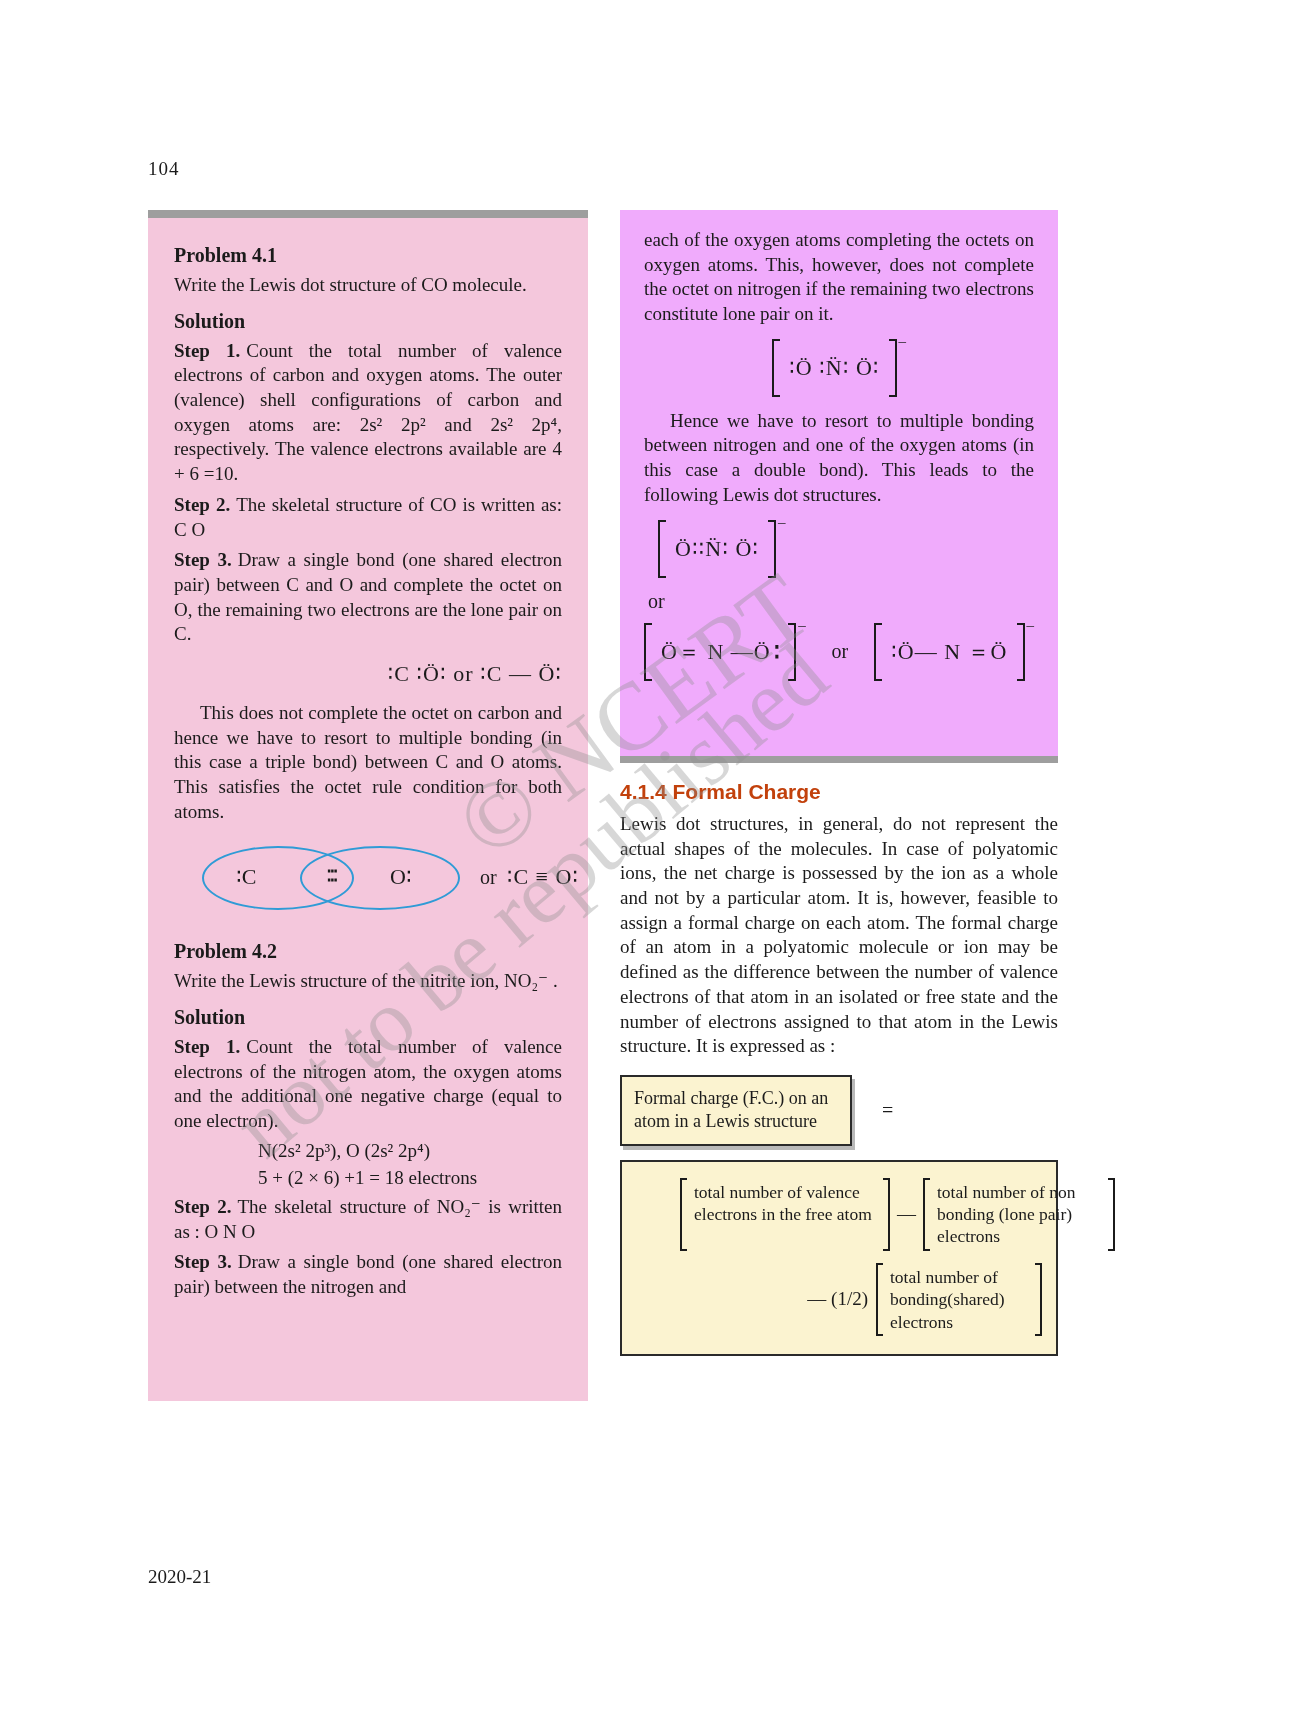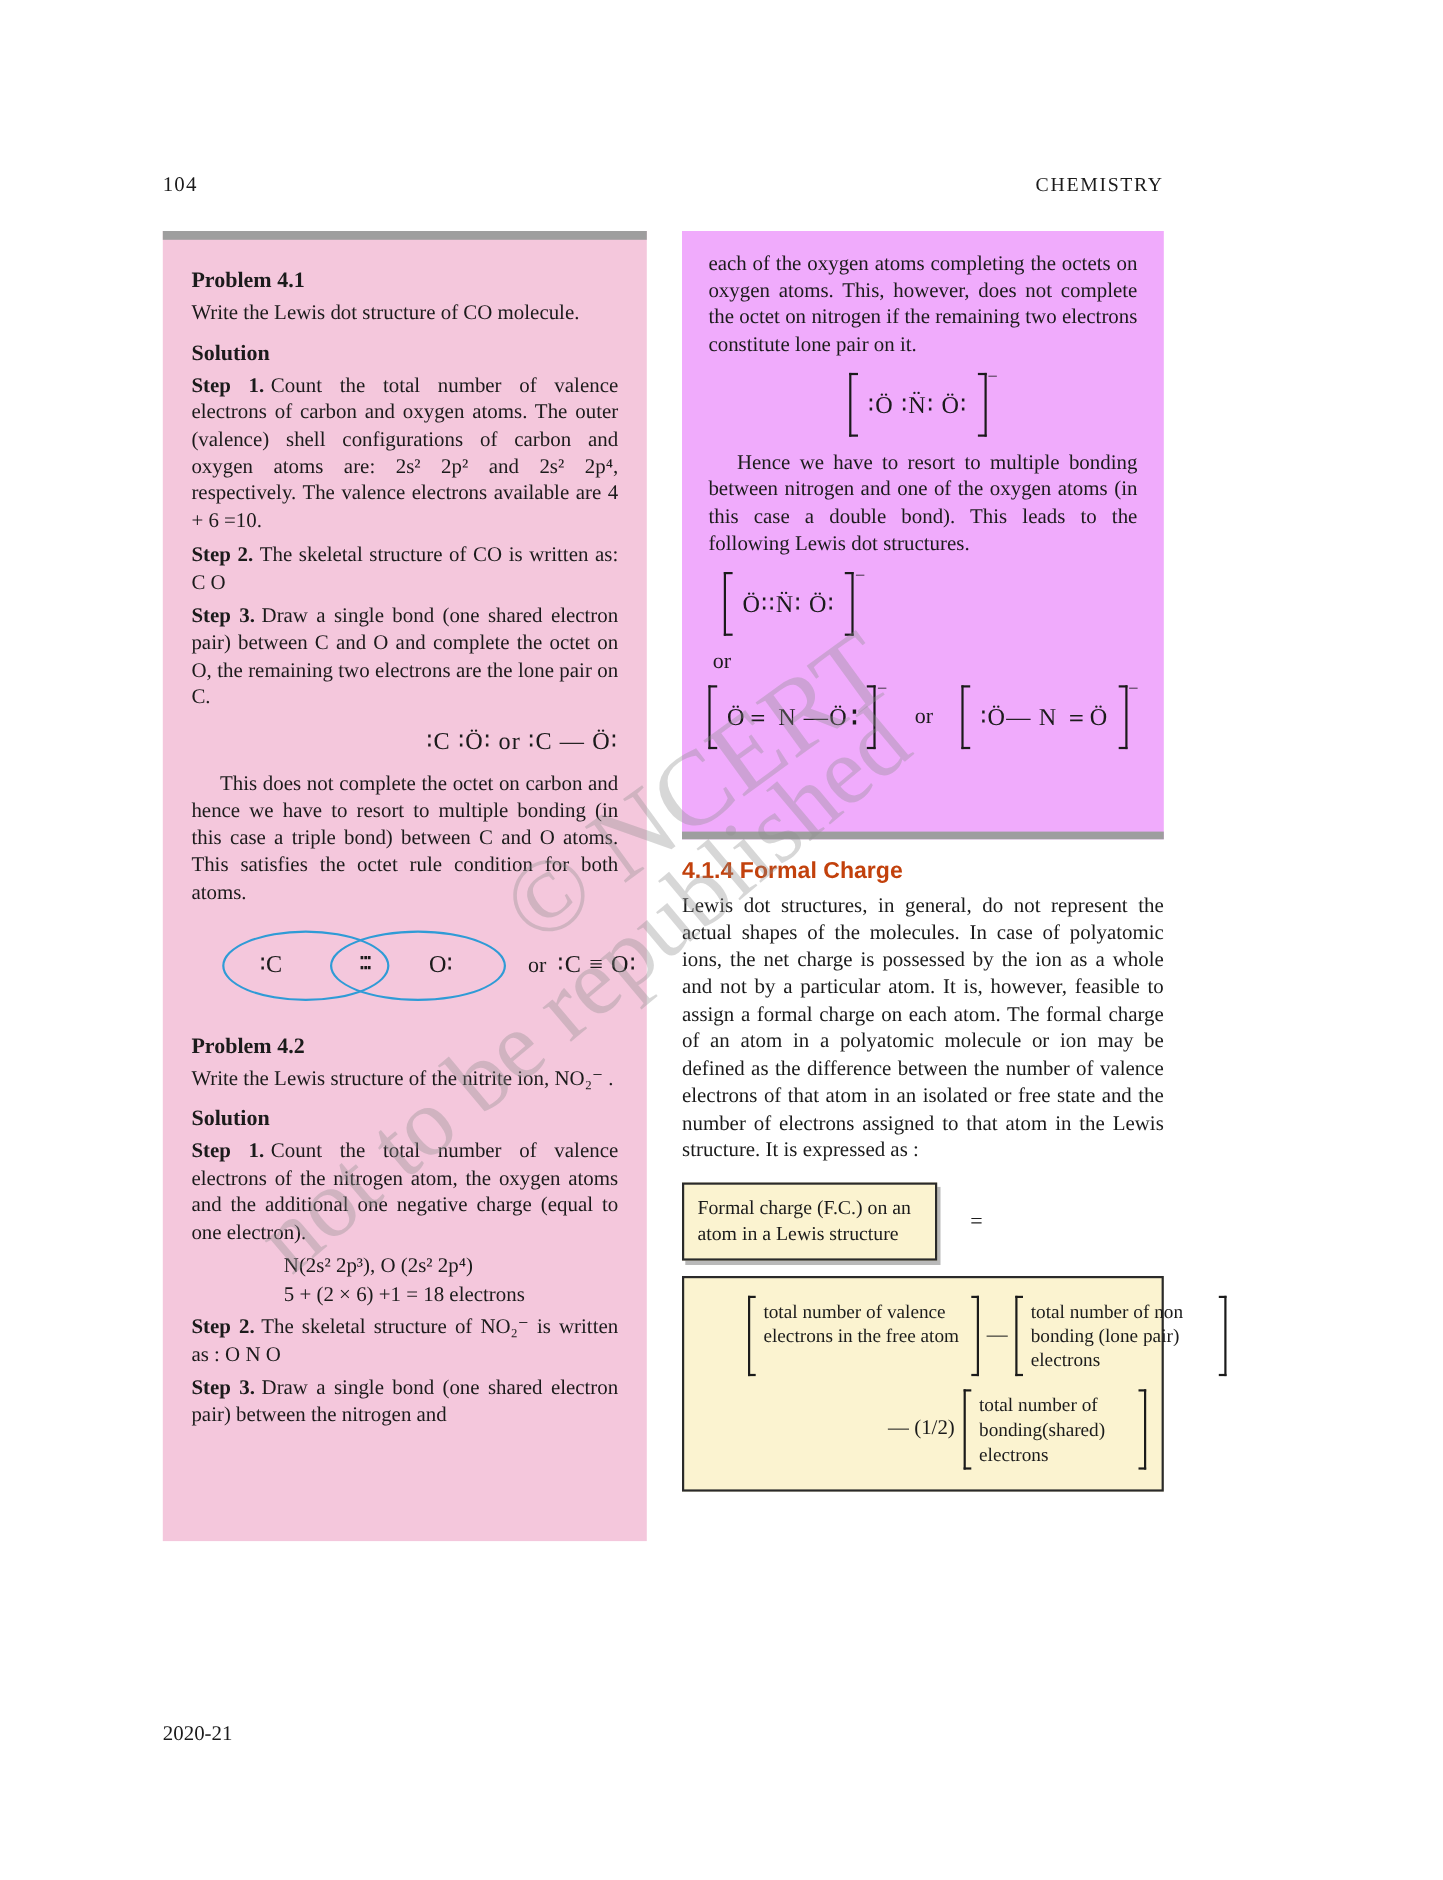--- a/index.html
+++ b/index.html
@@ -79,21 +79,20 @@
   .wm2 { left:160px; top:850px; font-size:88px; transform:rotate(-40deg); }
 
   .footer { position:absolute; left:148px; top:1566px; width:909px; text-align:left; font-size:19px; }
 </style>
 </head>
 <body>
 
 <div class="page">
 
   <div class="hdr-left">104</div>
-  <div class="hdr-right">CHEMISTRY</div>
 
   <div class="left-box">
     <p class="ptitle">Problem 4.1</p>
     <p class="body">Write the Lewis dot structure of CO molecule.</p>
     <p class="ptitle">Solution</p>
 
     <p class="body"><b class="stlbl">Step 1.</b><span>Count the total number of valence electrons of carbon and oxygen atoms. The outer (valence) shell configurations of carbon and oxygen atoms are: 2s² 2p² and 2s² 2p⁴, respectively. The valence electrons available are 4 + 6 =10.</span></p>
     <p class="body"><b class="stlbl">Step 2.</b><span>The skeletal structure of CO is written as: C O</span></p>
     <p class="body"><b class="stlbl">Step 3.</b><span>Draw a single bond (one shared electron pair) between C and O and complete the octet on O, the remaining two electrons are the lone pair on C.</span></p>
 

